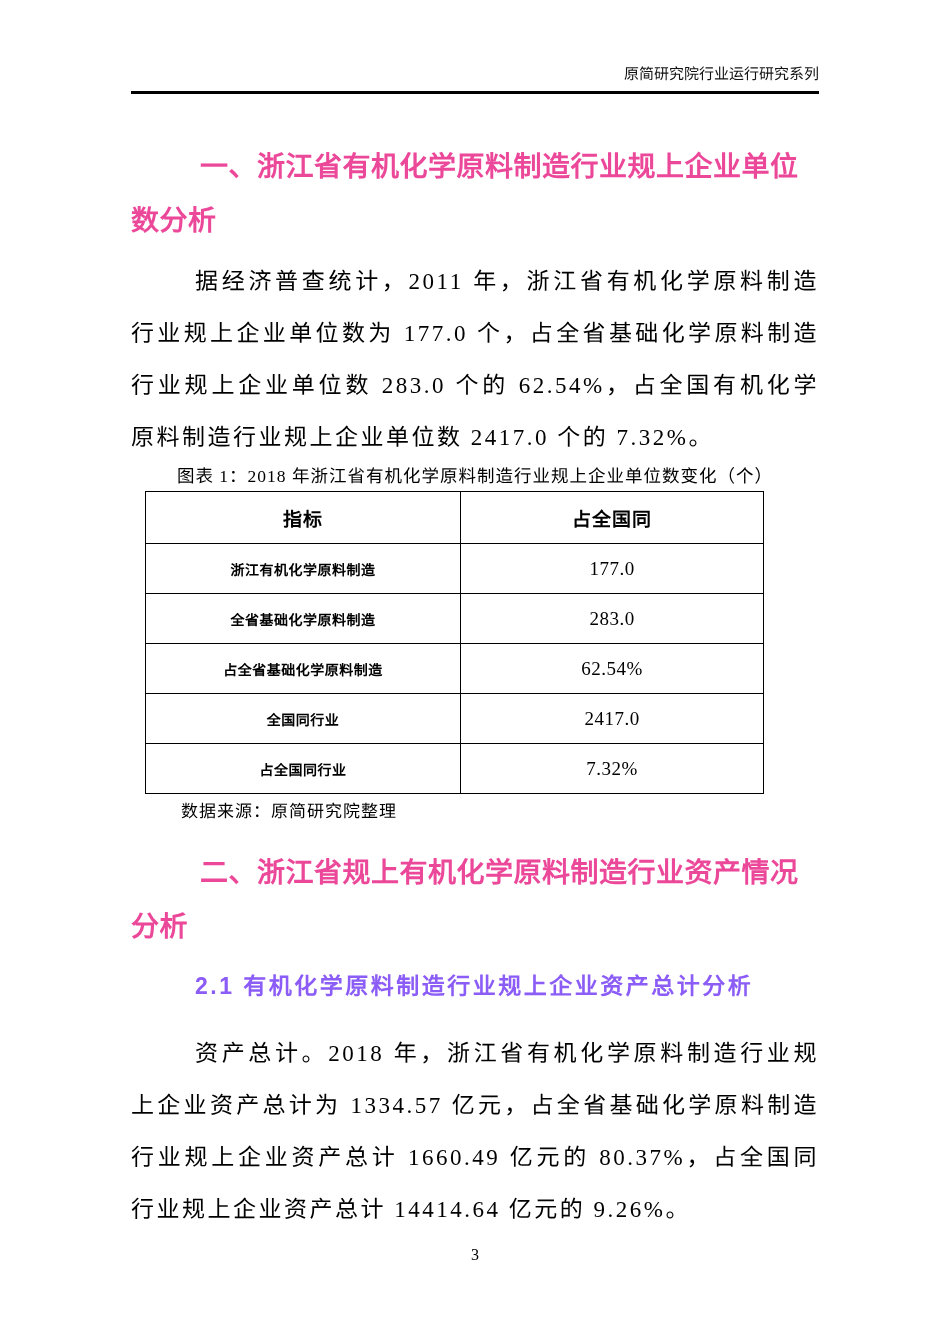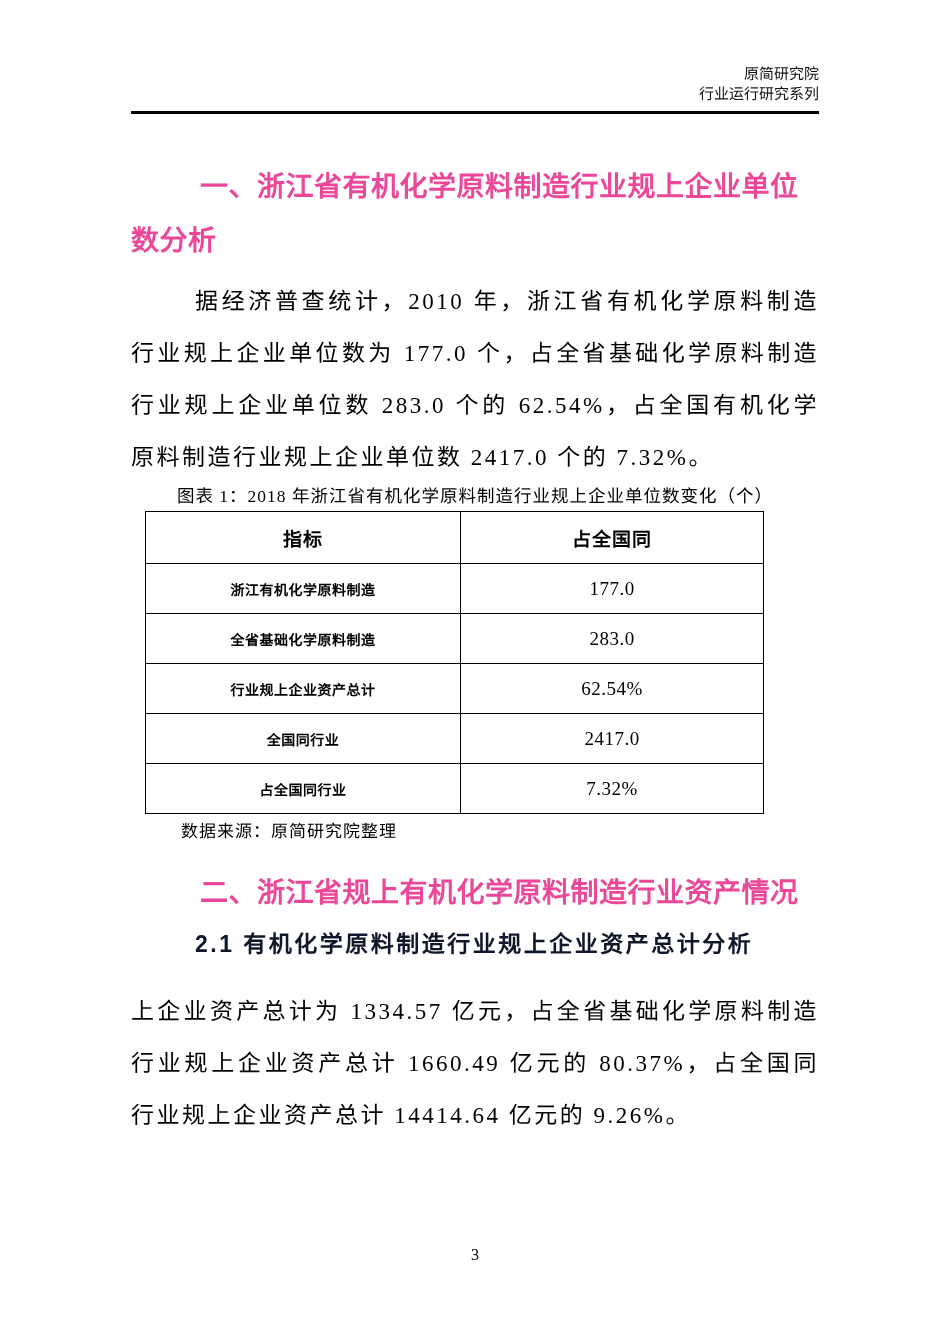--- a/index.html
+++ b/index.html
@@ -17,21 +17,20 @@
   }
   
   .page-header {
     display: flex;
     justify-content: flex-end;
     align-items: flex-end;
     font-family: "Liberation Sans", "DejaVu Sans", sans-serif;
     font-size: 15px;
     line-height: 20px;
     color: #111111;
-    flex-direction: column;
   }
   .header-rule {
     margin-top: 7px;
     border-top: 3px solid #000000;
   }
   
   .h1 {
     margin-top: 46px;
     font-family: "Liberation Sans", "DejaVu Sans", sans-serif;
     font-size: 28px;
@@ -103,28 +102,28 @@
     margin-top: 6px;
     margin-left: 50px;
     font-size: 17px;
     line-height: 24px;
     letter-spacing: 1px;
     color: #000000;
   }
   
   .h1.second { margin-top: 22px; }
   .h3 {
-    margin-top: 4px;
+    margin-top: 12px;
     font-family: "Liberation Sans", "DejaVu Sans", sans-serif;
     font-size: 23px;
     font-weight: bold;
     line-height: 40px;
     letter-spacing: 2.5px;
     text-indent: 64px;
-    color: #0f172a;
+    color: #8b5cf6;
   }
   .body-para.second { margin-top: 22px; }
   
   .page-footer {
     position: absolute;
     left: 0;
     right: 0;
     bottom: 80px;
     text-align: center;
     font-size: 16px;
@@ -141,21 +140,21 @@
     <span>行业运行研究系列</span>
   </div>
   <div class="header-rule"></div>
 
   <div class="h1">
     <span class="h-line first">一、浙江省有机化学原料制造行业规上企业单位</span>
     <span class="h-line">数分析</span>
   </div>
 
   <div class="body-para">
-    <span class="p-line first">据经济普查统计，2010 年，浙江省有机化学原料制造</span>
+    <span class="p-line first">据经济普查统计，2011 年，浙江省有机化学原料制造</span>
     <span class="p-line">行业规上企业单位数为 177.0 个，占全省基础化学原料制造</span>
     <span class="p-line">行业规上企业单位数 283.0 个的 62.54%，占全国有机化学</span>
     <span class="p-line last">原料制造行业规上企业单位数 2417.0 个的 7.32%。</span>
   </div>
 
   <div class="figure">
     <div class="figure-caption">图表 1：2018 年浙江省有机化学原料制造行业规上企业单位数变化（个）</div>
     <table class="data-table">
       <colgroup>
           <col class="c1">
@@ -170,43 +169,45 @@
       <tbody>
         <tr>
           <td class="label">浙江有机化学原料制造</td>
           <td class="value">177.0</td>
         </tr>
         <tr>
           <td class="label">全省基础化学原料制造</td>
           <td class="value">283.0</td>
         </tr>
         <tr>
-          <td class="label">行业规上企业资产总计</td>
+          <td class="label">占全省基础化学原料制造</td>
           <td class="value">62.54%</td>
         </tr>
         <tr>
           <td class="label">全国同行业</td>
           <td class="value">2417.0</td>
         </tr>
         <tr>
           <td class="label">占全国同行业</td>
           <td class="value">7.32%</td>
         </tr>
       </tbody>
     </table>
     <div class="figure-source">数据来源：原简研究院整理</div>
   </div>
 
   <div class="h1 second">
     <span class="h-line first">二、浙江省规上有机化学原料制造行业资产情况</span>
+    <span class="h-line">分析</span>
   </div>
 
   <div class="h3">2.1 有机化学原料制造行业规上企业资产总计分析</div>
 
   <div class="body-para second">
+    <span class="p-line first">资产总计。2018 年，浙江省有机化学原料制造行业规</span>
     <span class="p-line">上企业资产总计为 1334.57 亿元，占全省基础化学原料制造</span>
     <span class="p-line">行业规上企业资产总计 1660.49 亿元的 80.37%，占全国同</span>
     <span class="p-line last">行业规上企业资产总计 14414.64 亿元的 9.26%。</span>
   </div>
 
   <div class="page-footer">3</div>
 
 </div>
 
 </body></html>

